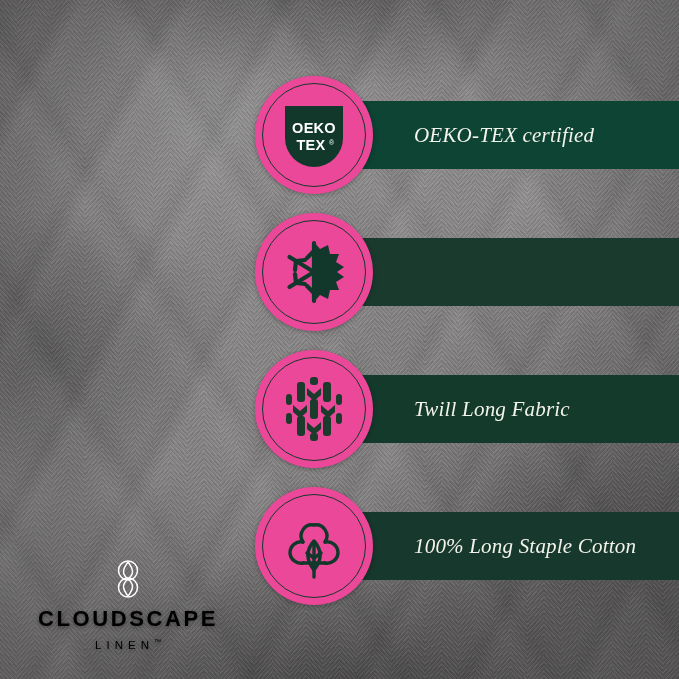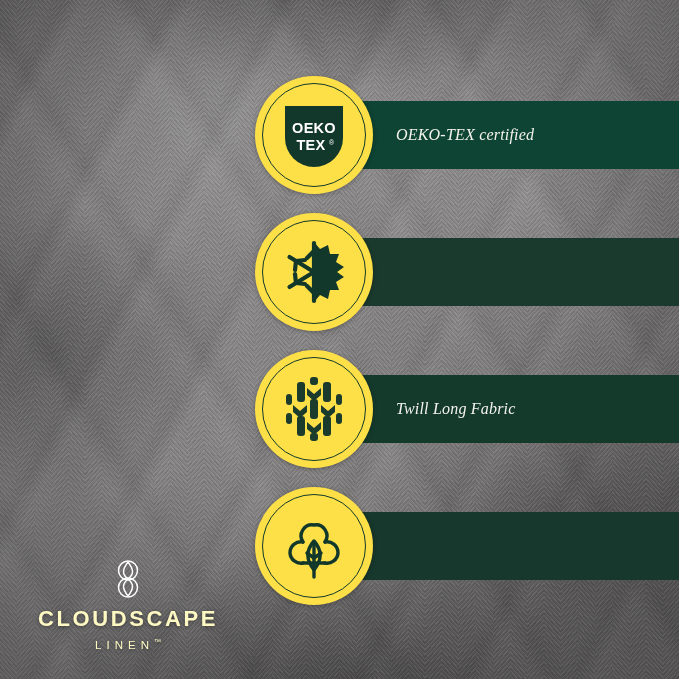--- a/index.html
+++ b/index.html
@@ -112,41 +112,41 @@
     top: 25px;
     height: 68px;
     background: #0d4434;
   }
   .feature-row.shade .feature-bar { background: #1b3a2e; }
   .feature-row.shade2 .feature-bar { background: #143a2c; }
   .feature-row.shade3 .feature-bar { background: #17382c; }
 
   .feature-label {
     position: absolute;
-    left: 141px;
+    left: 159px;
     right: 18px;
     top: 25px;
     height: 68px;
     display: flex;
     align-items: center;
     color: #f4f3ec;
     font-style: italic;
-    font-size: 16px;
+    font-size: 21px;
     letter-spacing: .2px;
     white-space: nowrap;
   }
 
   .badge {
     position: absolute;
     left: 0;
     top: 0;
     width: 118px;
     height: 118px;
     border-radius: 50%;
-    background: #fde047;
+    background: #ec4899;
     box-shadow: 0 1px 5px rgba(0,0,0,0.30);
     display: flex;
     align-items: center;
     justify-content: center;
   }
   .badge::after {
     content: "";
     position: absolute;
     inset: 7px;
     border-radius: 50%;
@@ -155,21 +155,21 @@
   }
   .badge svg { display: block; }
 
   
   .brand {
     position: absolute;
     left: 33px;
     bottom: 28px;
     width: 190px;
     text-align: center;
-    color: #fef9c3;
+    color: #000000;
     text-shadow: 0 1px 4px rgba(0,0,0,0.45);
   }
   .brand-mark { display: block; margin: 0 auto 6px; }
   .brand-name {
     font-family: "Liberation Sans", sans-serif;
     font-weight: bold;
     font-size: 22px;
     letter-spacing: 2.6px;
     line-height: 1;
   }
@@ -258,20 +258,21 @@
             <rect x="59" y="41" width="6" height="11" rx="3"></rect>
             <rect x="33" y="5" width="8" height="8" rx="3"></rect>
             <rect x="33" y="61" width="8" height="8" rx="3"></rect>
           </g>
         </svg>
       </div>
     </div>
 
     <div class="feature-row shade3" style="top:487px;">
       <div class="feature-bar"></div>
+      <div class="feature-label">100% Long Staple Cotton</div>
       <div class="badge">
         <svg width="76" height="76" viewBox="0 0 76 76">
           <g fill="none" stroke="#12382b" stroke-width="3.4" stroke-linecap="round" stroke-linejoin="round">
 
             <path d="M27 34 A11 11 0 0 1 38 17 A11 11 0 0 1 49 34"></path>
             <path d="M27 34 A11 11 0 0 0 14 45 A11 11 0 0 0 27 55"></path>
             <path d="M49 34 A11 11 0 0 1 62 45 A11 11 0 0 1 49 55"></path>
             <path d="M27 55 L49 55"></path>
 
             <path d="M38 62 C30 52 30 42 38 33 C46 42 46 52 38 62 Z"></path>

